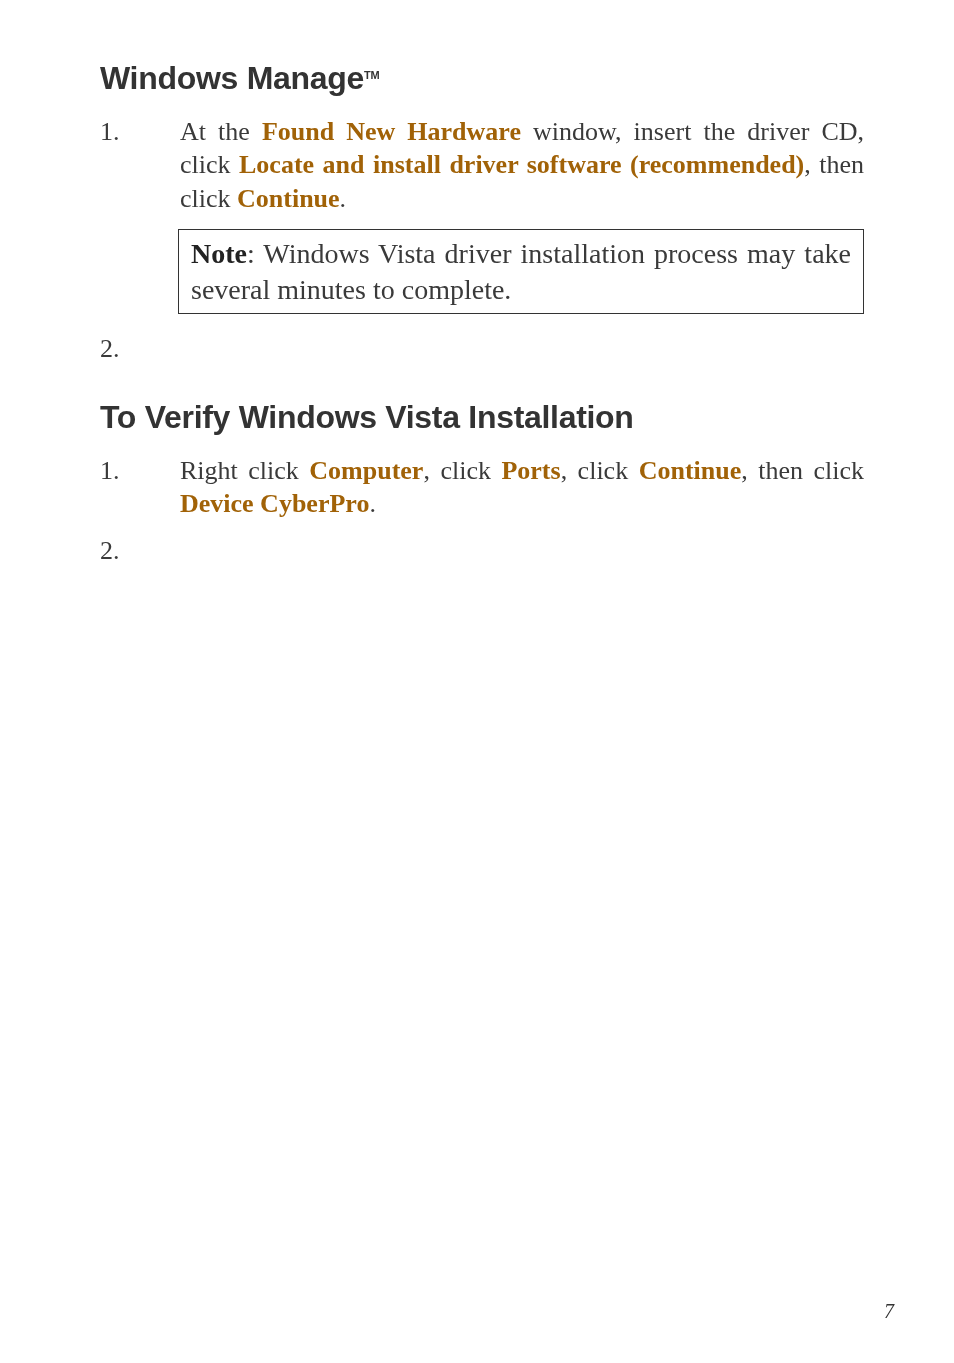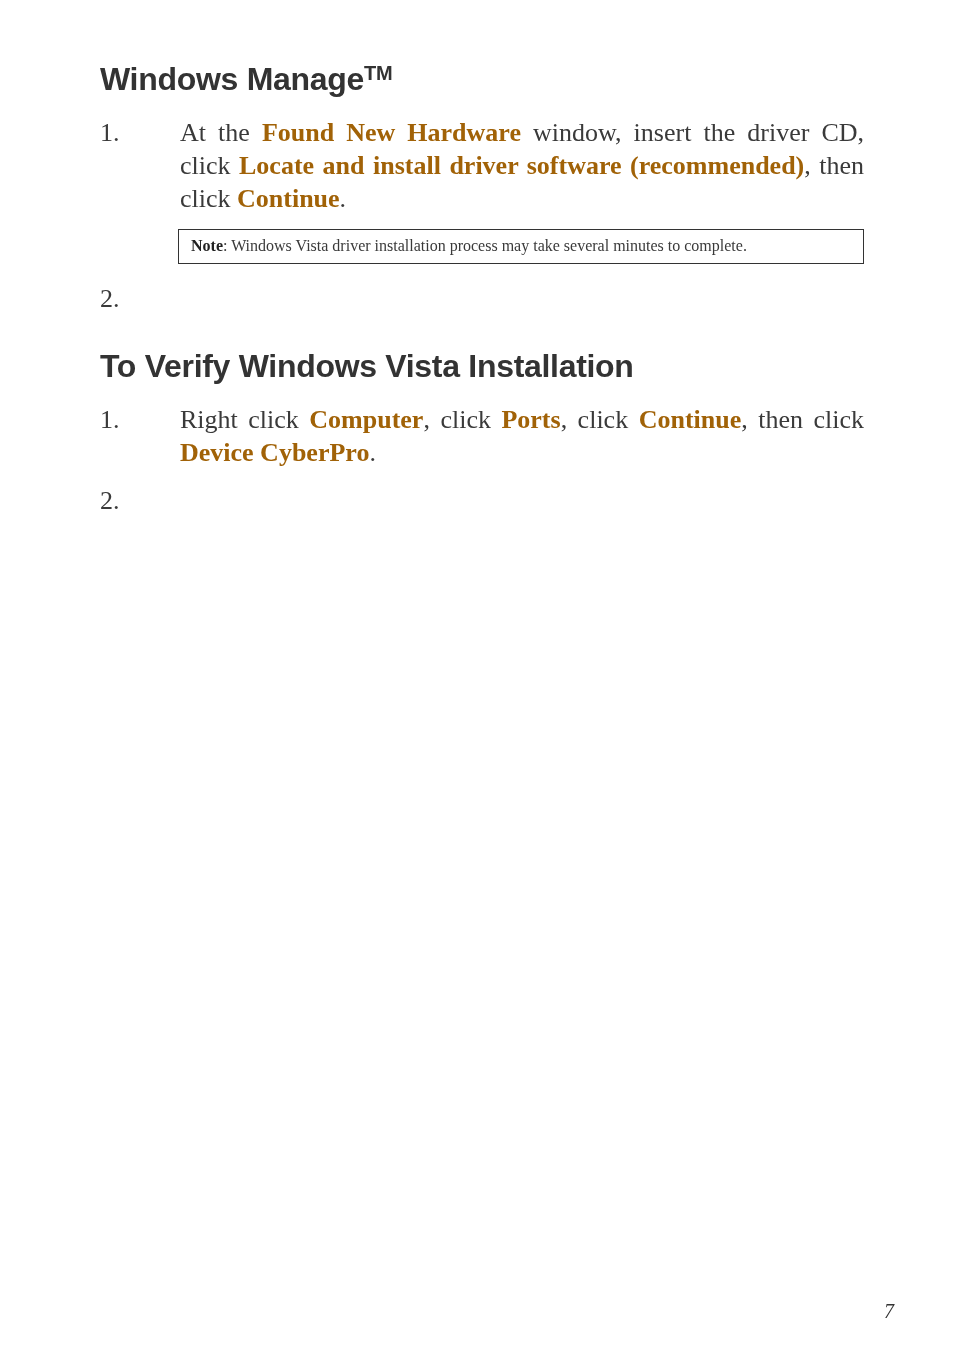--- a/index.html
+++ b/index.html
@@ -1,25 +1,25 @@
 <!DOCTYPE html>
 <html><head>
 <meta charset="utf-8">
 <style>
 * { box-sizing: border-box; margin: 0; padding: 0; }
 html, body { width: 954px; height: 1363px; background: #fff; font-family: Georgia, "Times New Roman", serif; color: #222; }
 .page { position: relative; width: 954px; height: 1363px; padding: 60px 90px 40px 100px; }
 .h1 { font-family: Arial, Helvetica, sans-serif; font-weight: 700; font-size: 32px; color: #333; margin-bottom: 18px; letter-spacing: -0.3px; }
-.sup { font-size: 20px; vertical-align: super; position: relative; top: 2px; }
+.sup { font-size: 11px; vertical-align: super; position: relative; top: 2px; }
 ol { list-style: none; }
 li.row { display: flex; align-items: flex-start; margin-bottom: 14px; font-size: 26px; line-height: 1.28; color: #3a3a3a; }
 li.row .num { flex: 0 0 80px; font-family: Georgia, serif; }
 li.row .txt { flex: 1; text-align: justify; }
 .txt b { font-weight: 700; color: #a16207; }
-.notebox { border: 1.5px solid #333; padding: 6px 12px; margin: 0 0 18px 78px; font-size: 16px; line-height: 1.28; text-align: justify; color: #3a3a3a; }
+.notebox { border: 1.5px solid #333; padding: 6px 12px; margin: 0 0 18px 78px; font-size: 28px; line-height: 1.28; text-align: justify; color: #3a3a3a; }
 .notebox b { color: #222; }
 .section2 { margin-top: 33px; }
 .pagenum { position: absolute; right: 60px; bottom: 40px; font-family: Georgia, serif; font-style: italic; font-size: 20px; color: #333; }
 </style>
 </head>
 <body>
 
 <div class="page">
 
   <div class="h1">

